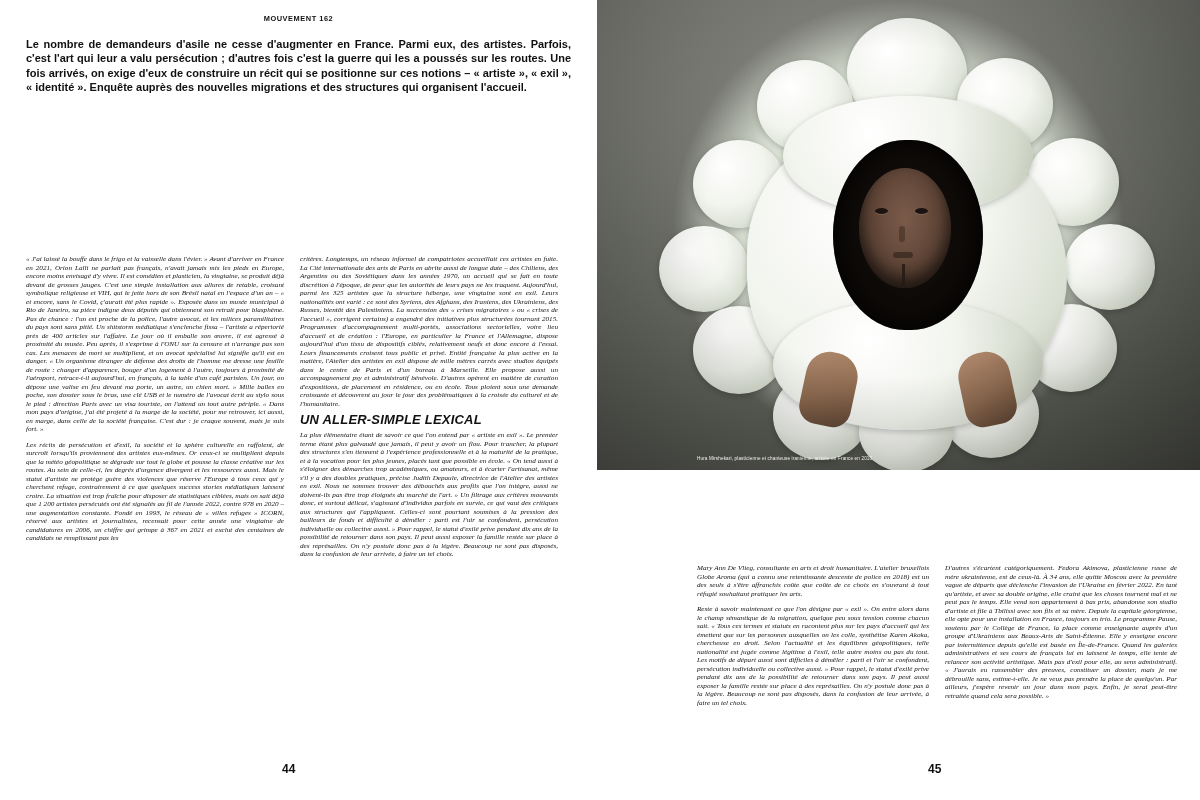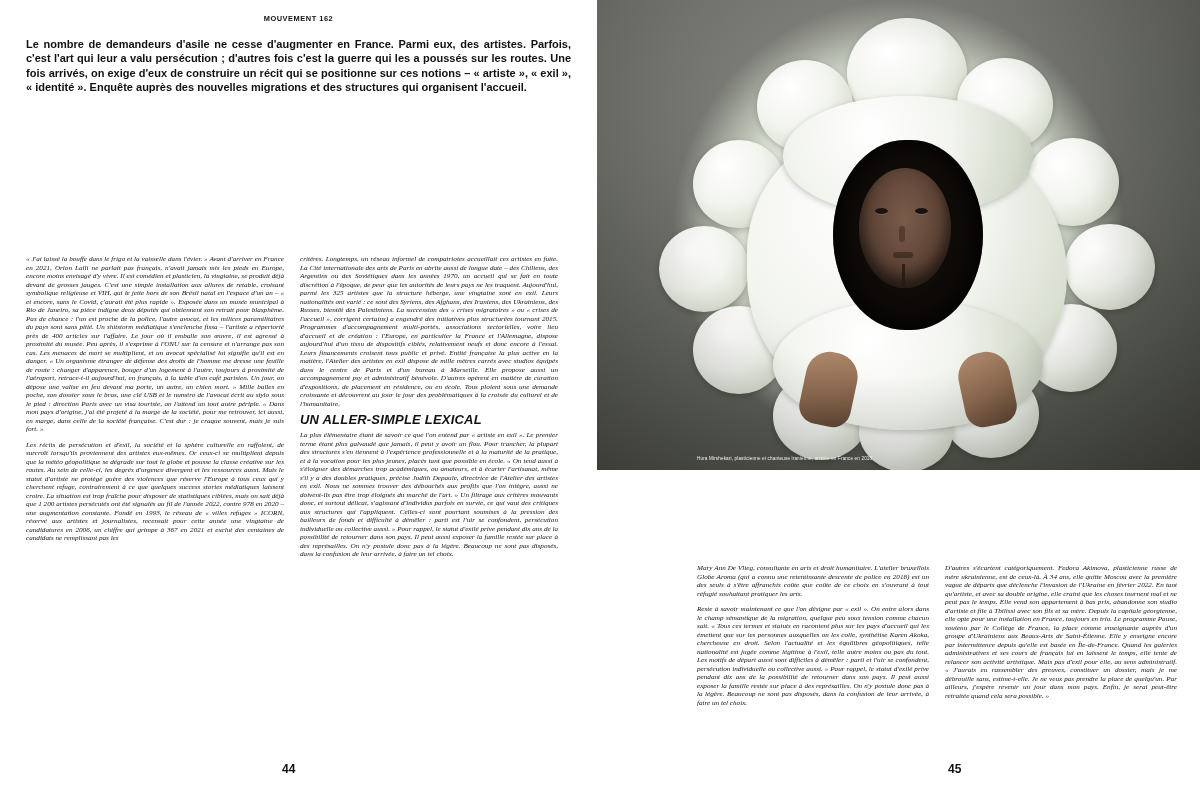--- a/index.html
+++ b/index.html
@@ -160,21 +160,21 @@
   
   .folio {
     position: absolute;
     bottom: 24px;
     font-family: "Liberation Sans", sans-serif;
     font-size: 12px;
     font-weight: bold;
     color: #111;
   }
   .folio-left { left: 282px; }
-  .folio-right { left: 948px; text-align: center; }
+  .folio-right { left: 928px; text-align: center; }
 </style>
 </head>
 <body>
 
 <div class="spread">
 
   <div class="page page-left">
     <div class="running-head">MOUVEMENT 162</div>
     <div class="chapeau">Le nombre de demandeurs d'asile ne cesse d'augmenter en France. Parmi eux, des artistes. Parfois, c'est l'art qui leur a valu persécution ; d'autres fois c'est la guerre qui les a poussés sur les routes. Une fois arrivés, on exige d'eux de construire un récit qui se positionne sur ces notions – « artiste », « exil », « identité ». Enquête auprès des nouvelles migrations et des structures qui organisent l'accueil.</div>
   </div>

